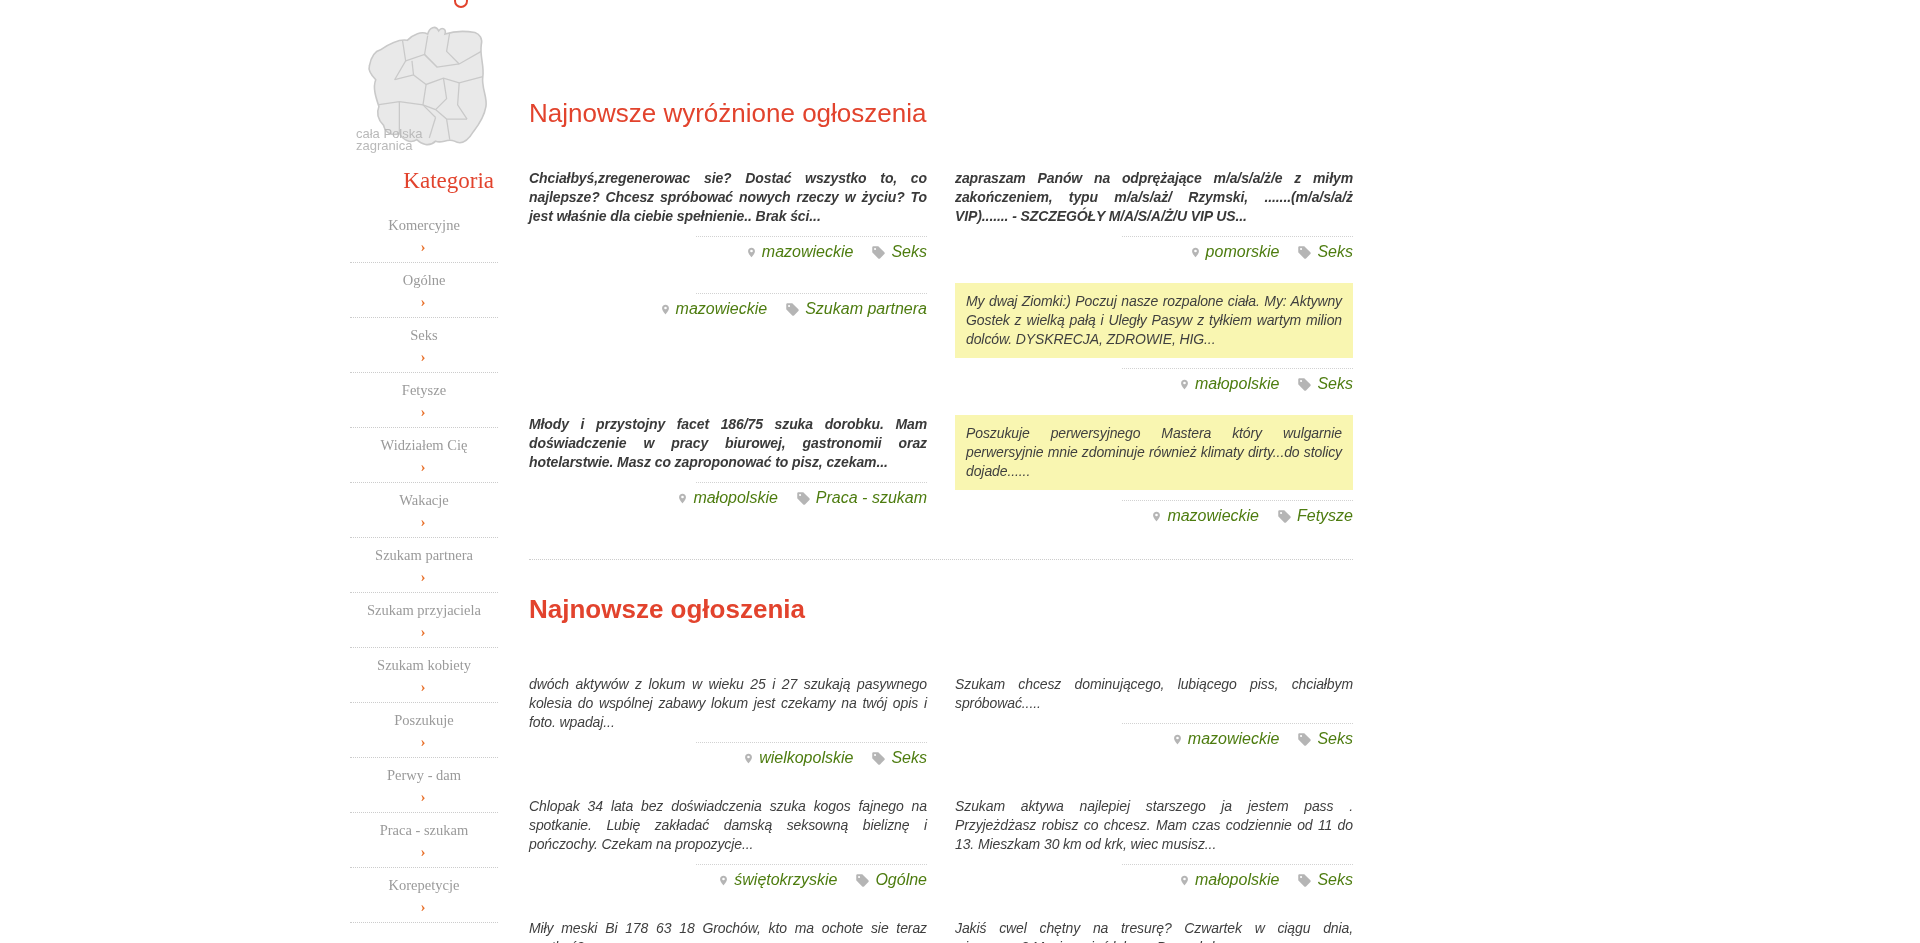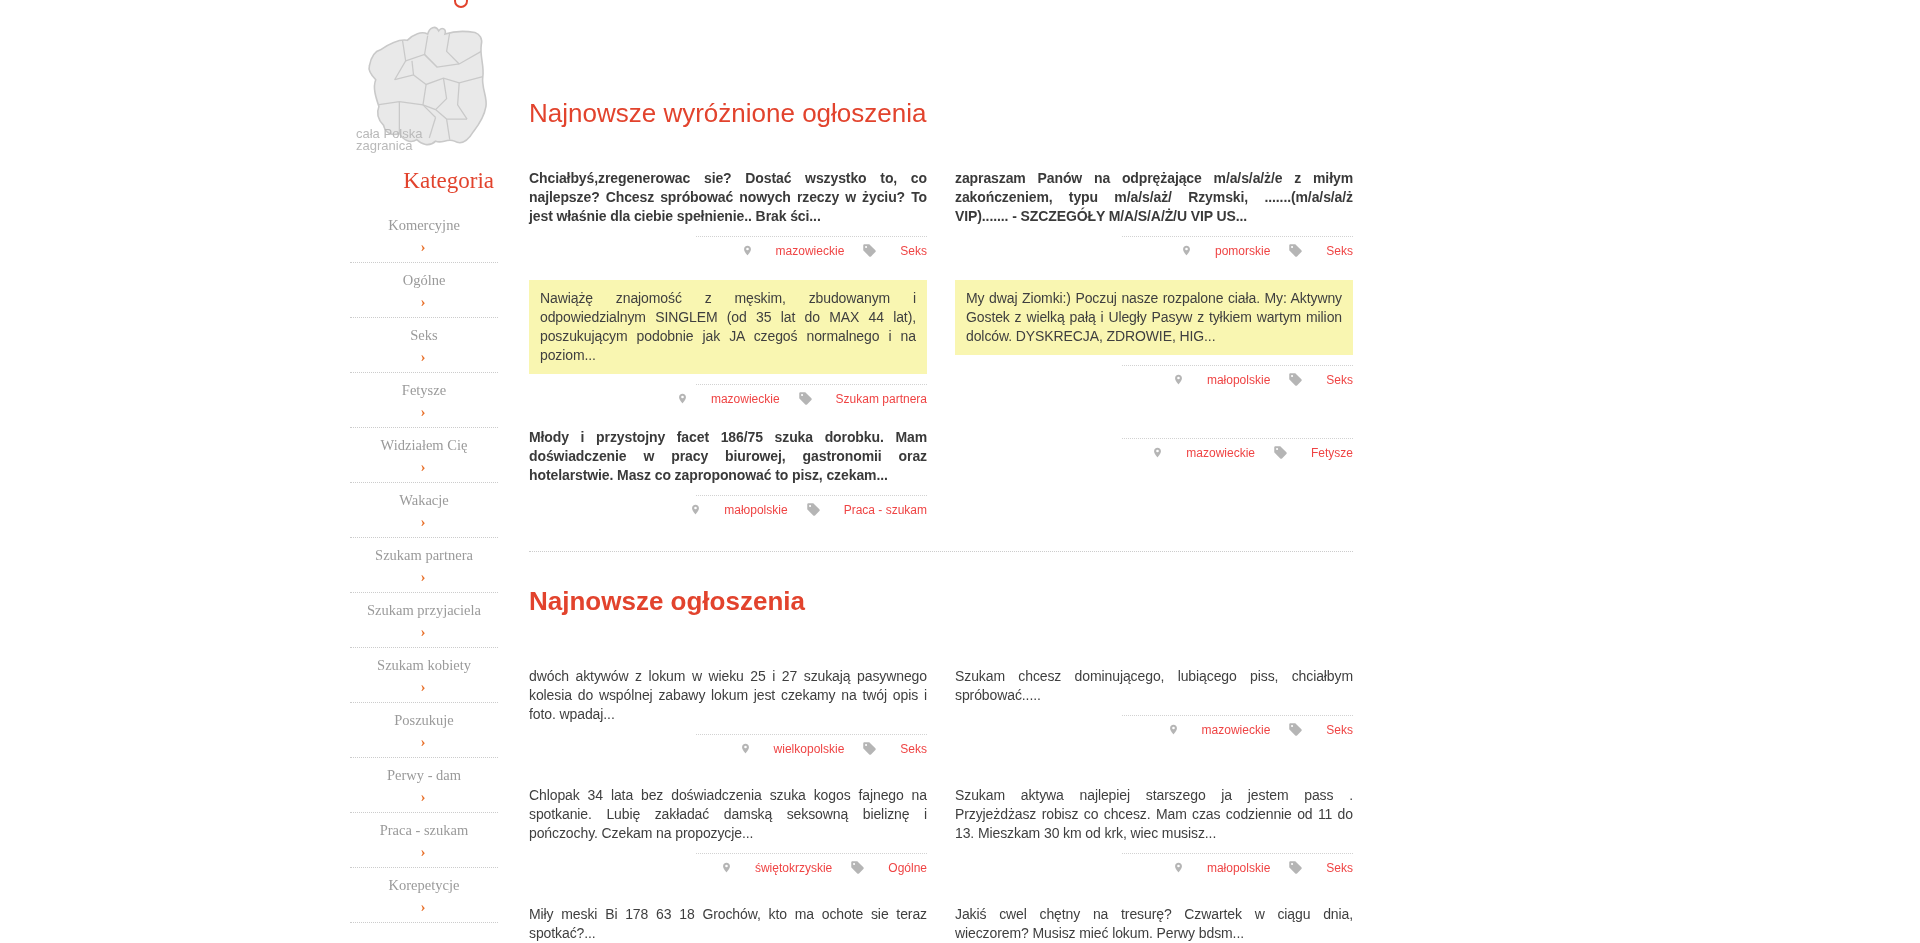--- a/index.html
+++ b/index.html
@@ -23,29 +23,29 @@
   .cat-list{list-style:none;margin:0;padding:0;}
   .cat-item{display:flex;justify-content:flex-end;align-items:center;gap:7px;
         padding:9px 0 9px 0;border-bottom:1px dotted #ccc;cursor:pointer;flex-direction:column;}
   .cat-label{font-size:14.5px;color:#9a9a9a;white-space:nowrap;}
   .cat-arrow{font-size:15px;line-height:12px;font-weight:700;color:#e8702a;margin-right:2px;}
 
   
   .main{position:absolute;left:529px;top:0;width:824px;}
   .main h1{margin:98px 0 40px 0;font-size:26px;font-weight:400;color:#e2432d;}
   .main h1.second{margin:34px 0 50px 0;font-weight:bold;}
-  .ads-grid{display:grid;grid-template-columns:398px 398px;column-gap:28px;row-gap:22px;}
+  .ads-grid{display:grid;grid-template-columns:398px 398px;column-gap:28px;row-gap:22px;font-style:italic;}
   .ads-grid.latest{row-gap:30px;}
   .ad{cursor:pointer;}
   .ad-text{margin:0;font-size:14px;line-height:19px;text-align:justify;color:#3f3f3f;letter-spacing:-0.1px;}
   .ad-bold .ad-text{font-weight:700;color:#3a3a3a;}
   .ad-highlight .ad-text{background:#f9f6b1;padding:9px 11px;}
   .ad-footer{width:58%;margin-left:auto;margin-top:10px;border-top:1px dotted #d2d2d2;
         padding-top:6px;display:flex;justify-content:flex-end;align-items:center;gap:18px;}
-  .tag{display:inline-flex;align-items:center;gap:23px;font-size:12px;color:#ef4444;white-space:nowrap;cursor:pointer;}
+  .tag{display:inline-flex;align-items:center;gap:5px;font-size:16px;color:#4d7c0f;white-space:nowrap;cursor:pointer;}
   .tag svg{flex:0 0 auto;}
 
   .section-divider{border:0;border-top:1px dotted #ccc;margin:34px 0 0 0;}
 </style>
 </head>
 <body>
 
 <div class="page">
 
   <div class="logo-fragment">
@@ -171,21 +171,20 @@
             </span>
             <span class="tag">
               <svg width="15" height="15" viewBox="0 0 24 24" fill="#b5b5b5">
                 <path d="M21.4 11.6l-9-9C12 2.2 11.5 2 11 2H4c-1.1 0-2 .9-2 2v7c0 .5.2 1 .6 1.4l9 9c.8.8 2 .8 2.8 0l7-7c.8-.8.8-2 0-2.8zM6.5 8A1.7 1.7 0 1 1 6.5 4.6 1.7 1.7 0 0 1 6.5 8z"></path>
               </svg>
               <span>Seks</span>
             </span>
           </div>
         </article>
         <article class="ad ad-highlight">
-          <p class="ad-text">Nawiążę znajomość z męskim, zbudowanym i odpowiedzialnym SINGLEM (od 35 lat do MAX 44 lat), poszukującym podobnie jak JA czegoś normalnego i na poziom...</p>
           <div class="ad-footer">
             <span class="tag">
               <svg width="11" height="15" viewBox="0 0 24 24" fill="#b5b5b5">
                 <path d="M12 1.5C7.6 1.5 4.5 4.8 4.5 9c0 5.3 7.5 13.5 7.5 13.5S19.5 14.3 19.5 9c0-4.2-3.1-7.5-7.5-7.5zm0 10.2A2.9 2.9 0 1 1 12 5.9a2.9 2.9 0 0 1 0 5.8z"></path>
               </svg>
               <span>mazowieckie</span>
             </span>
             <span class="tag">
               <svg width="15" height="15" viewBox="0 0 24 24" fill="#b5b5b5">
                 <path d="M21.4 11.6l-9-9C12 2.2 11.5 2 11 2H4c-1.1 0-2 .9-2 2v7c0 .5.2 1 .6 1.4l9 9c.8.8 2 .8 2.8 0l7-7c.8-.8.8-2 0-2.8zM6.5 8A1.7 1.7 0 1 1 6.5 4.6 1.7 1.7 0 0 1 6.5 8z"></path>
@@ -222,20 +221,21 @@
             </span>
             <span class="tag">
               <svg width="15" height="15" viewBox="0 0 24 24" fill="#b5b5b5">
                 <path d="M21.4 11.6l-9-9C12 2.2 11.5 2 11 2H4c-1.1 0-2 .9-2 2v7c0 .5.2 1 .6 1.4l9 9c.8.8 2 .8 2.8 0l7-7c.8-.8.8-2 0-2.8zM6.5 8A1.7 1.7 0 1 1 6.5 4.6 1.7 1.7 0 0 1 6.5 8z"></path>
               </svg>
               <span>Praca - szukam</span>
             </span>
           </div>
         </article>
         <article class="ad ad-highlight">
+          <p class="ad-text">Poszukuje perwersyjnego Mastera który wulgarnie perwersyjnie mnie zdominuje również klimaty dirty...do stolicy dojade......</p>
           <div class="ad-footer">
             <span class="tag">
               <svg width="11" height="15" viewBox="0 0 24 24" fill="#b5b5b5">
                 <path d="M12 1.5C7.6 1.5 4.5 4.8 4.5 9c0 5.3 7.5 13.5 7.5 13.5S19.5 14.3 19.5 9c0-4.2-3.1-7.5-7.5-7.5zm0 10.2A2.9 2.9 0 1 1 12 5.9a2.9 2.9 0 0 1 0 5.8z"></path>
               </svg>
               <span>mazowieckie</span>
             </span>
             <span class="tag">
               <svg width="15" height="15" viewBox="0 0 24 24" fill="#b5b5b5">
                 <path d="M21.4 11.6l-9-9C12 2.2 11.5 2 11 2H4c-1.1 0-2 .9-2 2v7c0 .5.2 1 .6 1.4l9 9c.8.8 2 .8 2.8 0l7-7c.8-.8.8-2 0-2.8zM6.5 8A1.7 1.7 0 1 1 6.5 4.6 1.7 1.7 0 0 1 6.5 8z"></path>

